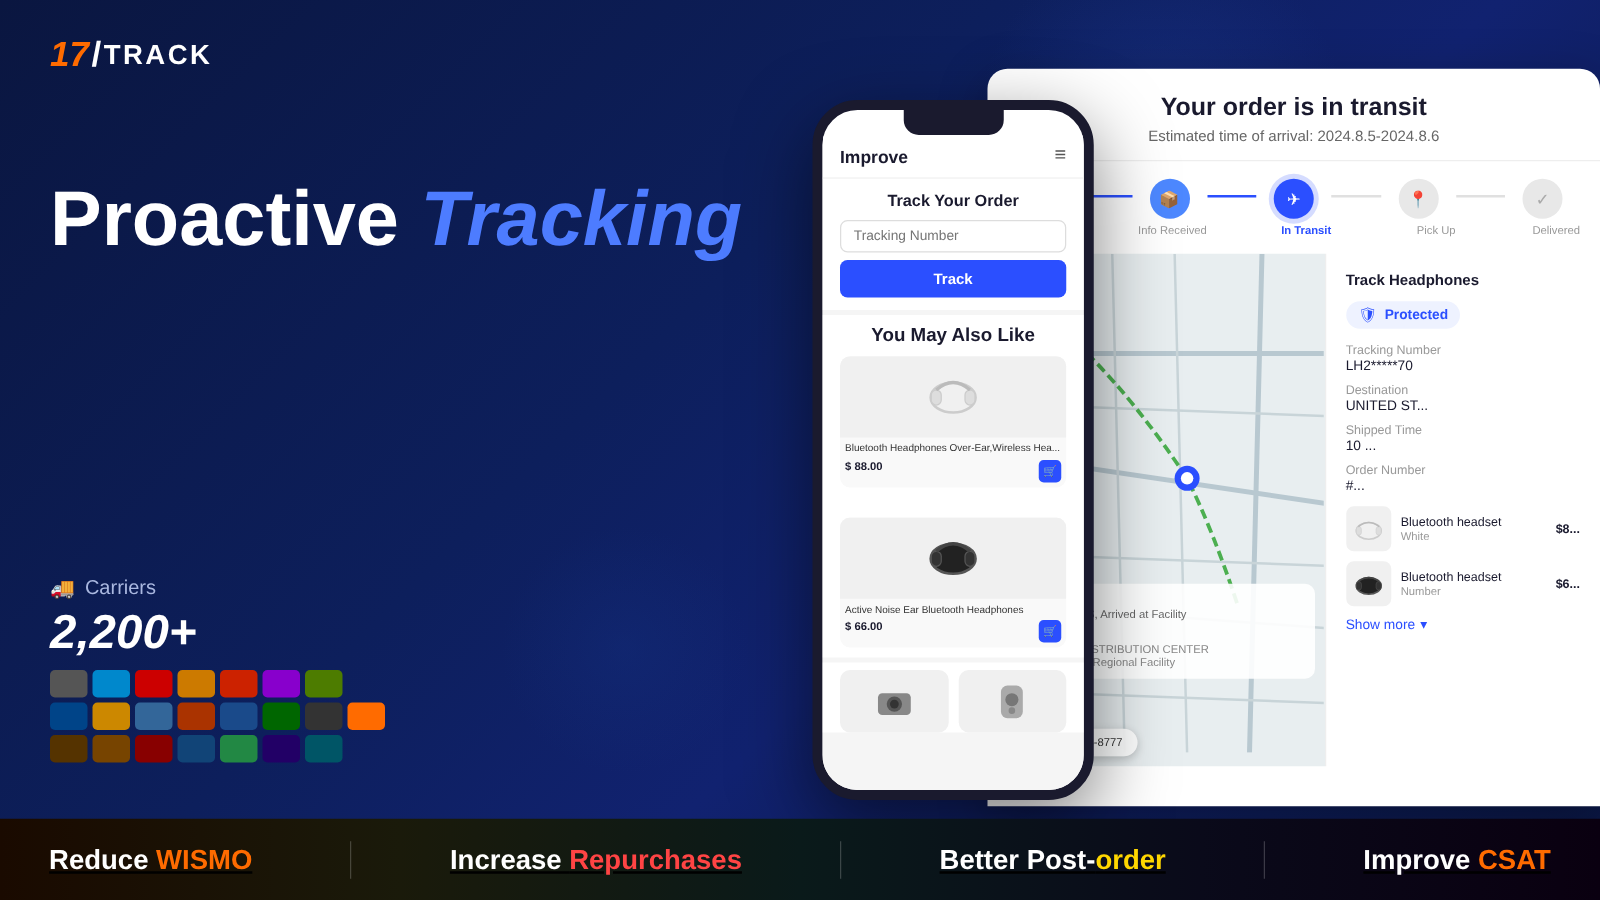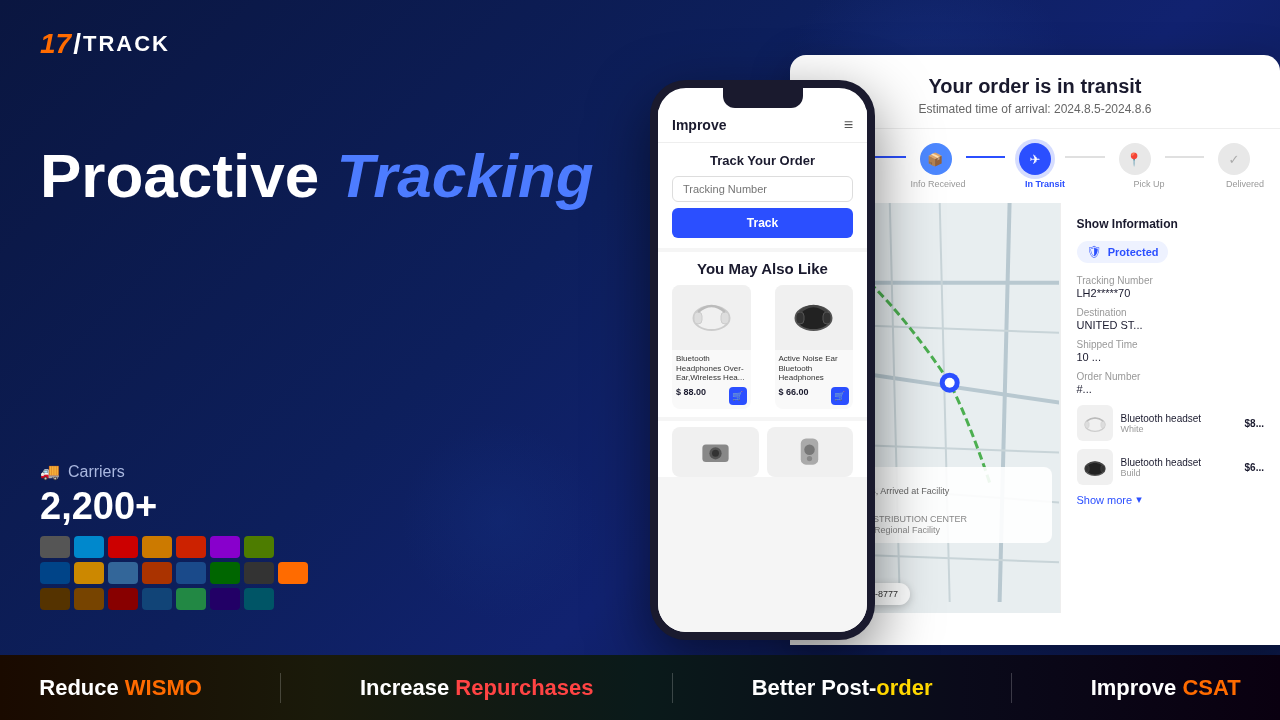--- a/index.html
+++ b/index.html
@@ -103,20 +103,21 @@
       gap: 8px;
       color: #aab8e0;
       font-size: 16px;
       margin-bottom: 4px;
     }
     .carriers-count {
       color: #fff;
       font-size: 38px;
       font-weight: 900;
       margin-bottom: 8px;
+      font-style: italic;
     }
     .carrier-icons-grid {
       display: flex;
       flex-direction: column;
       gap: 4px;
     }
     .carrier-row {
       display: flex;
       gap: 4px;
     }
@@ -224,20 +225,21 @@
     .also-like-title {
       font-size: 15px;
       font-weight: 700;
       color: #1a1a2e;
       margin-bottom: 8px;
       text-align: center;
     }
     .product-grid {
       display: flex;
       gap: 24px;
+      flex-direction: column;
     }
     .product-card {
       flex: 1;
       background: #f9f9f9;
       border-radius: 8px;
       overflow: hidden;
     }
     .product-img {
       width: 100%;
       height: 65px;
@@ -531,20 +533,21 @@
       display: flex;
       align-items: center;
       justify-content: space-around;
     }
     .bottom-item {
       display: flex;
       align-items: flex-end;
       gap: 8px;
       font-size: 22px;
       font-weight: 800;
+      text-decoration: underline;
     }
     .bottom-item .label-white {
       color: #fff;
     }
     .bottom-item .label-orange {
       color: #ff6b00;
     }
     .bottom-item .label-red {
       color: #ff4444;
     }
@@ -777,21 +780,21 @@
 
       <div style="position:absolute;bottom:70px;left:8px;right:8px;background:rgba(255,255,255,0.9);border-radius:8px;padding:6px 8px;font-size:9px;">
         <div style="color:#2b4fff;font-weight:700;margin-bottom:3px;">In Transit</div>
         <div style="color:#666;margin-bottom:6px;">UNITED STATES, Arrived at Facility</div>
         <div style="color:#333;font-weight:600;margin-bottom:2px;">Order Pending</div>
         <div style="color:#888;line-height:1.3;">ANAHEIM CA DISTRIBUTION CENTER<br>Arrived at USPS Regional Facility</div>
       </div>
     </div>
 
     <div class="panel-info">
-      <div class="panel-section-title">Show Information</div>
+      <div class="panel-section-title">Track Headphones</div>
 
       <div class="protected-badge">
         <span class="protected-icon">🛡</span>
         <span class="protected-text">Protected</span>
       </div>
 
       <div class="info-row">
         <div class="info-label">Tracking Number</div>
         <div class="info-value">LH2*****70</div>
       </div>
@@ -828,21 +831,21 @@
           <div class="panel-product-img">
             <svg viewBox="0 0 36 36" width="30" height="30">
               <ellipse cx="18" cy="20" rx="12" ry="8" stroke="#555" stroke-width="1.5" fill="#222"></ellipse>
               <rect x="6" y="16" width="5" height="8" rx="2.5" fill="#333" stroke="#555" stroke-width="0.5"></rect>
               <rect x="25" y="16" width="5" height="8" rx="2.5" fill="#333" stroke="#555" stroke-width="0.5"></rect>
               <path d="M8 16 Q18 8 28 16" stroke="#444" stroke-width="1.5" fill="none"></path>
             </svg>
           </div>
           <div class="panel-product-details">
             <div class="panel-product-name">Bluetooth headset</div>
-            <div class="panel-product-color">Build</div>
+            <div class="panel-product-color">Number</div>
           </div>
           <div class="panel-product-price">$6...</div>
         </div>
       </div>
 
       <div class="show-more">
         <span>Show more</span>
         <span>▾</span>
       </div>
     </div>

